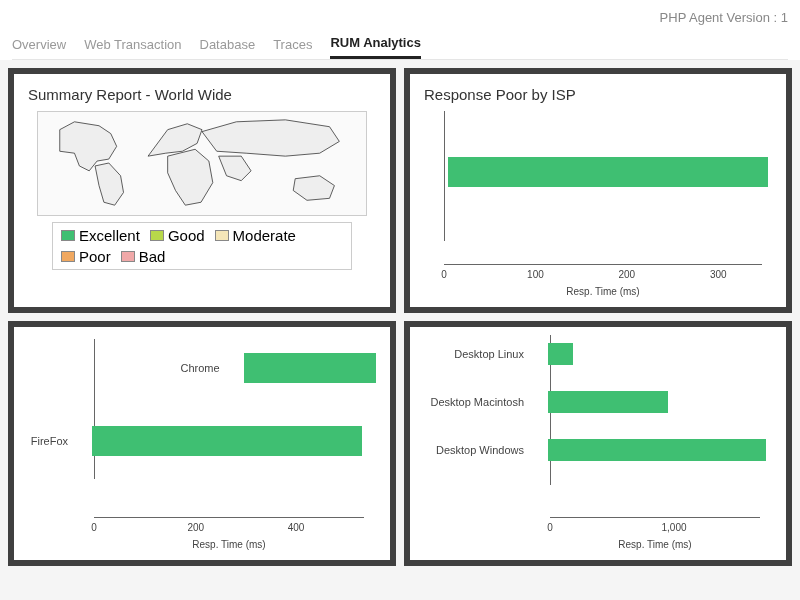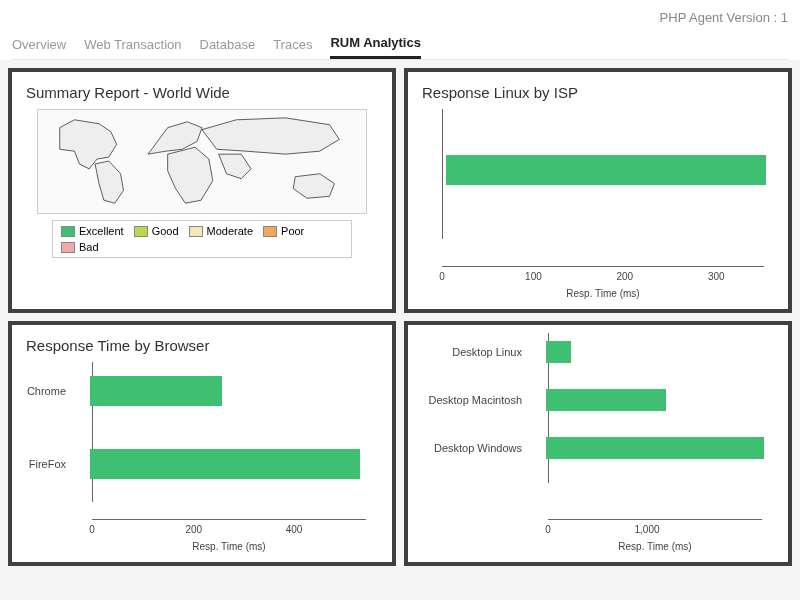--- a/index.html
+++ b/index.html
@@ -8,26 +8,26 @@
 .title-row { display: flex; align-items: center; gap: 10px; }
 .app-icon { width: 28px; height: 28px; background: #3FBF72; border-radius: 50%; display: flex; align-items: center; justify-content: center; }
 .app-icon svg { width: 14px; height: 14px; fill: #fff; }
 .app-title { font-size: 19px; font-weight: 400; color: #222; }
 .hamburger { color: #bbb; font-size: 14px; margin-left: 2px; line-height: 1; }
 .subtitle { font-size: 13px; color: #888; margin-left: 48px; margin-top: 2px; text-align: right; }
 .tabs { display: flex; gap: 18px; margin-top: 10px; border-bottom: 1px solid #e5e5e5; align-items: center; }
 .tab { font-size: 13px; color: #999; padding-bottom: 6px; cursor: pointer; }
 .tab.active { color: #222; font-weight: 700; border-bottom: 3px solid #222; }
 .grid { display: grid; grid-template-columns: 1fr 1fr; grid-template-rows: 1fr 1fr; gap: 8px; padding: 8px; height: calc(600px - 86px); }
-.panel { background: #fff; border: 4px solid #404040; padding: 12px 14px; display: flex; flex-direction: column; }
+.panel { background: #fff; border: 6px solid #404040; padding: 12px 14px; display: flex; flex-direction: column; }
 .panel-title { font-size: 15px; color: #333; margin-bottom: 8px; }
 .chart-body { flex: 1; position: relative; }
 .world-map { position: relative; width: 100%; height: 105px; display: flex; justify-content: center; }
 .world-map svg { border: 1px solid #ccc; background: #fafafa; width: 330px; height: 105px; }
-.legend-box { border: 1px solid #ccc; margin: 6px auto 0 auto; padding: 4px 8px; display: flex; flex-wrap: wrap; gap: 4px 10px; width: 300px; font-size: 11px; }
+.legend-box { border: 1px solid #ccc; margin: 6px auto 0 auto; padding: 4px 8px; display: flex; flex-wrap: wrap; gap: 4px 10px; width: 300px; font-size: 15px; }
 .legend-item { display: flex; align-items: center; gap: 4px; }
 .swatch { width: 14px; height: 11px; border: 1px solid #888; }
 .bars { position: absolute; inset: 0; }
 .bar-row { display: flex; align-items: center; position: absolute; left: 0; right: 0; height: 30px; }
 .bar-label { font-size: 11px; color: #444; text-align: right; padding-right: 24px; }
 .bar-rect { background: #3FBF72; height: 30px; }
 .axis { position: absolute; bottom: 0; border-top: 1px solid #666; }
 .tick { position: absolute; font-size: 10px; color: #444; transform: translateX(-50%); top: 4px; }
 .axis-label { position: absolute; font-size: 10px; color: #444; left: 50%; transform: translateX(-50%); bottom: -32px; }
 .vaxis { position: absolute; top: 0; border-left: 1px solid #666; }
@@ -98,45 +98,44 @@
           <span>Poor</span>
         </div>
       <div class="legend-item">
           <span class="swatch" style="background:#F0A8A8"></span>
           <span>Bad</span>
         </div>
     </div>
   </div>
 
   <div class="panel">
-    <div class="panel-title">Response Linux by ISP</div>
+    <div class="panel-title">Response Poor by ISP</div>
     <div class="chart-body a-isp">
       <div class="vaxis"></div>
       <div class="bars">
           <div class="bar-row" style="top: 46px; height: 30px;">
             <div class="bar-label" style="width: 0px;"></div>
             <div class="bar-rect" style="width: 320px; height: 30px;"></div>
           </div>
         </div>
       <div class="axis">
         <div class="axis-label">Resp. Time (ms)</div>
       <div class="tick" style="left: 0px;">0</div>
           <div class="tick" style="left: 91.4286px; text-align: right;">100</div>
           <div class="tick" style="left: 182.857px;">200</div>
           <div class="tick" style="left: 274.286px;">300</div>
         </div>
     </div>
   </div>
 
   <div class="panel">
-    <div class="panel-title">Response Time by Browser</div>
     <div class="chart-body a-browser">
       <div class="vaxis"></div>
       <div class="bars">
-          <div class="bar-row" style="top: 14px; height: 30px;">
+          <div class="bar-row" style="top: 14px; height: 30px; justify-content: flex-end;">
             <div class="bar-label" style="width: 64px;">Chrome</div>
             <div class="bar-rect" style="width: 132.364px; height: 30px;"></div>
           </div>
           <div class="bar-row" style="top: 80px; height: 44px;">
             <div class="bar-label" style="width: 64px;">FireFox</div>
             <div class="bar-rect" style="width: 269.818px; height: 30px;"></div>
           </div>
         </div>
       <div class="axis">
         <div class="axis-label">Resp. Time (ms)</div>
@@ -160,18 +159,18 @@
             <div class="bar-rect" style="width: 120.474px; height: 22px;"></div>
           </div>
           <div class="bar-row" style="top: 100px; height: 22px;">
             <div class="bar-label" style="width: 124px;">Desktop Windows</div>
             <div class="bar-rect" style="width: 218px; height: 22px;"></div>
           </div>
         </div>
       <div class="axis">
         <div class="axis-label">Resp. Time (ms)</div>
       <div class="tick" style="left: 0px;">0</div>
-          <div class="tick" style="left: 99px;">1,000</div>
+          <div class="tick" style="left: 124px;">1,000</div>
         </div>
     </div>
   </div>
 
 </div>
 
 </body></html>

